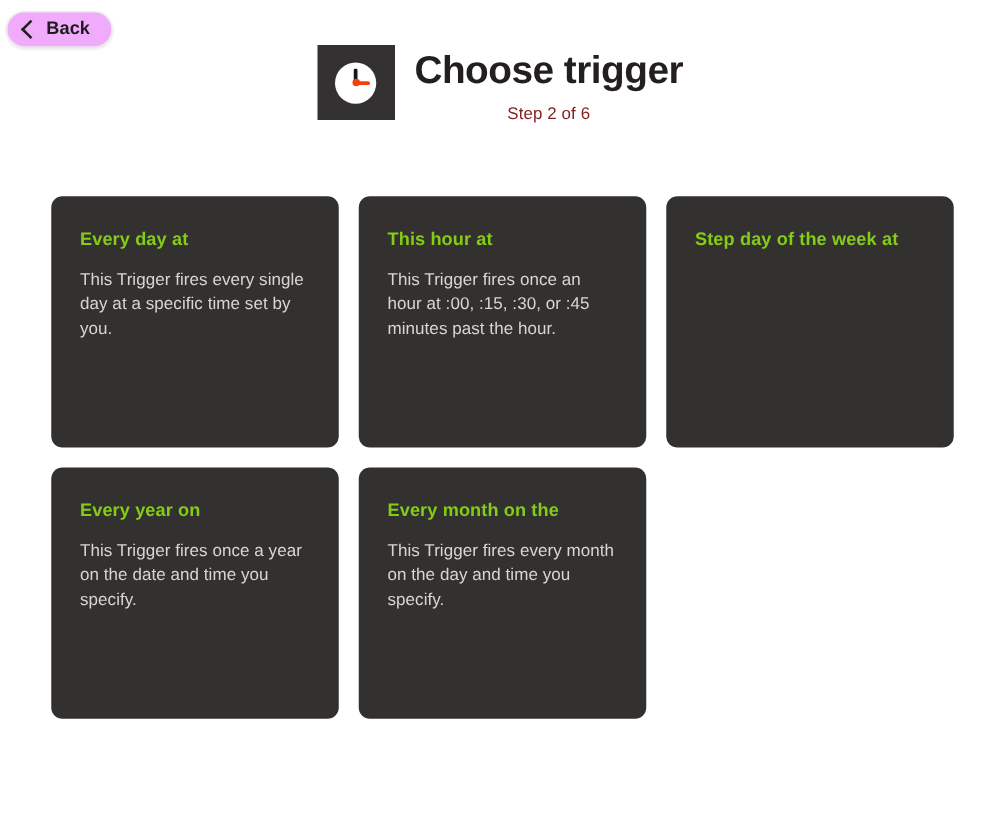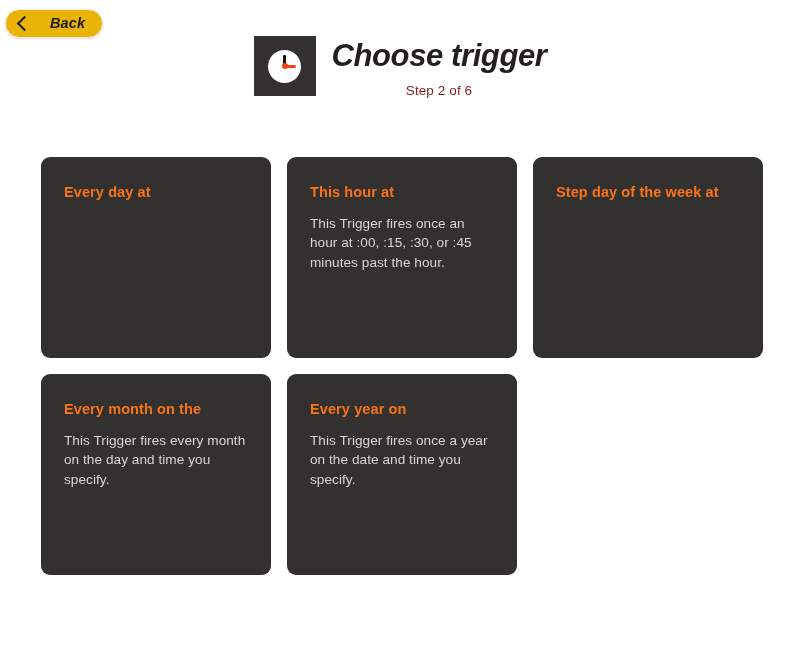--- a/index.html
+++ b/index.html
@@ -17,30 +17,29 @@
     -webkit-font-smoothing: antialiased;
   }
 
   
   .back-button {
     position: absolute;
     left: 5px;
     top: 9px;
     display: inline-flex;
     align-items: center;
-    gap: 20px;
+    gap: 7px;
     height: 29px;
     padding: 0 17px 0 13px;
-    background: #eab308;
+    background: #f0abfc;
     border: 1px solid #eceaea;
     border-radius: 16px;
     box-shadow: 0 1px 3px rgba(0,0,0,0.13);
     cursor: pointer;
     box-sizing: border-box;
-    font-style: italic;
   }
   .back-button .chevron {
     display: block;
     width: 9px;
     height: 9px;
     border-left: 2.4px solid #1f1f1f;
     border-bottom: 2.4px solid #1f1f1f;
     transform: rotate(45deg);
     margin-top: 0px;
   }
@@ -118,21 +117,20 @@
     align-items: flex-start;
     padding-top: 1px;
   }
   .page-title {
     font-size: 31px;
     font-weight: 700;
     color: #231f1f;
     letter-spacing: -0.4px;
     line-height: 1.2;
     margin: 0;
-    font-style: italic;
   }
   .step-label {
     font-size: 13.5px;
     color: #7f1d1d;
     letter-spacing: 0.1px;
     margin-top: 9px;
     align-self: center;
   }
 
   
@@ -151,21 +149,21 @@
     background: #333130;
     border-radius: 9px;
     box-sizing: border-box;
     padding: 25px 22px 18px 23px;
     cursor: pointer;
     overflow: hidden;
   }
   .card-title {
     font-size: 14.5px;
     font-weight: 700;
-    color: #f97316;
+    color: #84cc16;
     line-height: 1.38;
     letter-spacing: 0.1px;
     margin: 0 0 12px 0;
   }
   .card-desc {
     font-size: 13.6px;
     font-weight: 400;
     color: #d8d5d3;
     line-height: 1.42;
     letter-spacing: 0.05px;
@@ -193,34 +191,35 @@
       <h1 class="page-title">Choose trigger</h1>
       <div class="step-label">Step 2 of 6</div>
     </div>
   </div>
 </div>
 
 <div class="card-grid">
 
   <div class="trigger-card">
     <div class="card-title">Every day at</div>
+    <div class="card-desc">This Trigger fires every single day at a specific time set by you.</div>
   </div>
 
   <div class="trigger-card">
     <div class="card-title">This hour at</div>
     <div class="card-desc">This Trigger fires once an hour at :00, :15, :30, or :45 minutes past the hour.</div>
   </div>
 
   <div class="trigger-card">
     <div class="card-title">Step day of the week at</div>
   </div>
 
   <div class="trigger-card">
+    <div class="card-title">Every year on</div>
+    <div class="card-desc">This Trigger fires once a year on the date and time you specify.</div>
+  </div>
+
+  <div class="trigger-card">
     <div class="card-title">Every month on the</div>
     <div class="card-desc">This Trigger fires every month on the day and time you specify.</div>
   </div>
 
-  <div class="trigger-card">
-    <div class="card-title">Every year on</div>
-    <div class="card-desc">This Trigger fires once a year on the date and time you specify.</div>
-  </div>
-
 </div>
 
 </body></html>

